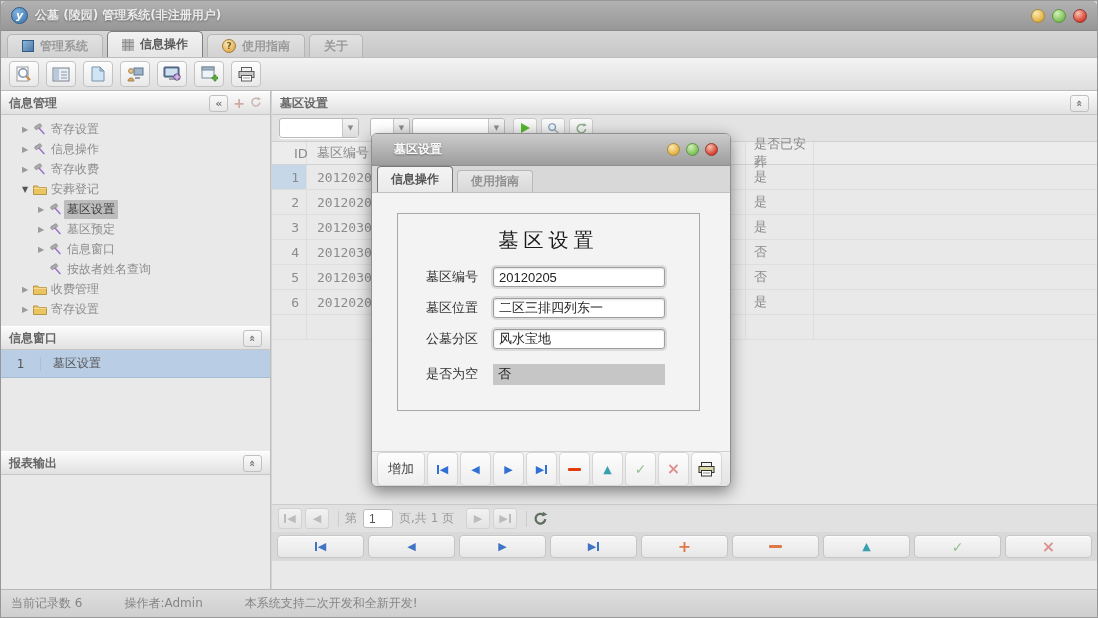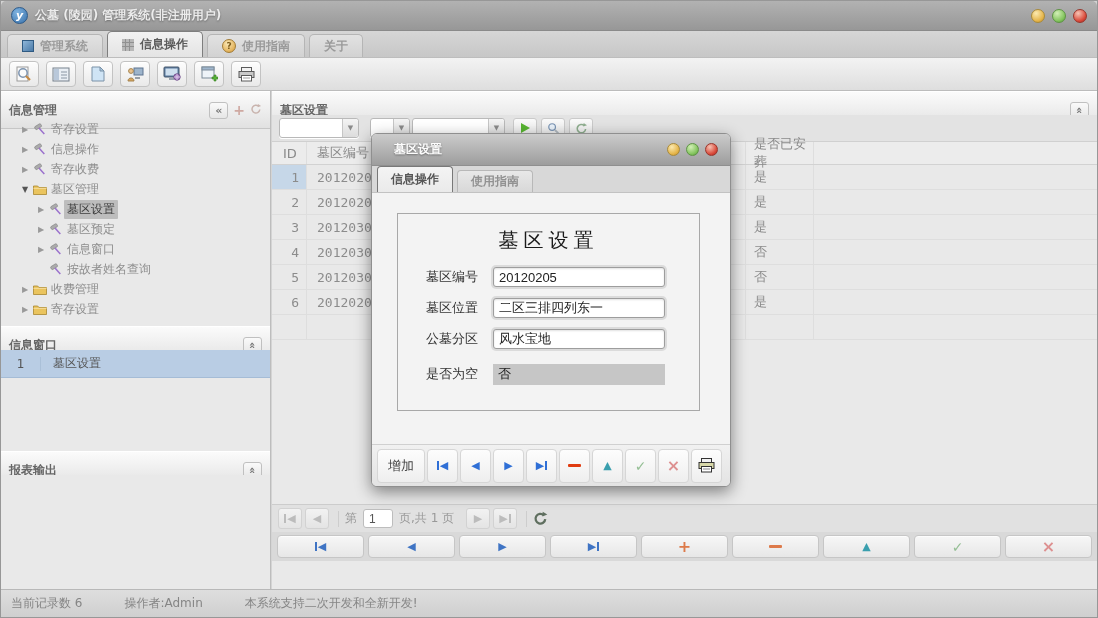--- a/index.html
+++ b/index.html
@@ -47,21 +47,21 @@
   .toolbar { position:absolute; top:57px; left:0; right:0; height:33px;
     background:linear-gradient(#f3f3f3,#dedede); border-bottom:1px solid #bcbcbc;
     display:flex; align-items:center; gap:7px; padding:0 8px; }
   .tbtn { width:30px; height:26px; border:1px solid #c3c3c3; border-radius:4px;
     background:linear-gradient(#fdfdfd,#e9e9e9); display:flex; align-items:center; justify-content:center; cursor:pointer;
     box-shadow:0 1px 0 rgba(255,255,255,.8) inset; }
 
   
   .sidebar { position:absolute; top:90px; left:0; width:270px; bottom:28px;
     background:#e9e9e9; border-right:1px solid #bdbdbd; }
-  .phead { height:38px; background:linear-gradient(#fbfbfb,#e1e1e1);
+  .phead { height:24px; background:linear-gradient(#fbfbfb,#e1e1e1);
     border-top:1px solid #fff; border-bottom:1px solid #c6c6c6;
     display:flex; align-items:center; padding:0 8px; font-size:12px; font-weight:bold; color:#666; }
   .phead-btn { width:19px; height:17px; border:1px solid #c0c0c0; border-radius:3px;
     background:linear-gradient(#fafafa,#e6e6e6); color:#777; font-size:11px; font-weight:bold;
     display:flex; align-items:center; justify-content:center; cursor:pointer; }
   .rot90 { transform:rotate(90deg); display:inline-block; }
   .pale { color:#cfa9a2; font-size:14px; font-weight:bold; margin-left:5px; cursor:pointer; }
   .tree { position:absolute; top:23px; left:0; right:0; height:212px; padding-top:5px; overflow:hidden; }
   .tree-item { height:20px; display:flex; align-items:center; font-size:12px; color:#8d8d8d; cursor:pointer; }
   .ti-arrow { width:12px; text-align:center; font-size:8px; color:#9a9a9a; margin-left:18px; flex:none; }
@@ -91,21 +91,21 @@
     border-radius:0 3px 3px 0; color:#8a8a8a; font-size:7px; display:flex; align-items:center; justify-content:center; }
   .fbtn { width:24px; height:21px; border:1px solid #cacaca; border-radius:3px;
     background:linear-gradient(#fafafa,#e8e8e8); display:flex; align-items:center; justify-content:center;
     margin-left:4px; cursor:pointer; }
   .play-tri { width:0; height:0; border-left:9px solid #58b531; border-top:5px solid transparent; border-bottom:5px solid transparent; }
 
   .grid { position:absolute; top:51px; left:0; right:0; bottom:85px; background:#e9e9e9; font-size:13px; }
   .grid-row { display:flex; height:25px; align-items:center; color:#8c8c8c; border-bottom:1px solid #dedede; }
   .grid-head { height:23px; background:#ececec; border-bottom:1px solid #d2d2d2; color:#8a8a8a; }
   .c-id { width:35px; text-align:right; padding-right:7px; border-right:1px solid #dedede; height:100%; display:flex; align-items:center; justify-content:flex-end; font-family:"DejaVu Sans Mono","Liberation Mono",monospace; }
-  .grid-head .c-id { justify-content:flex-start; padding-left:11px; font-family:inherit; }
+  .grid-head .c-id { justify-content:flex-start; padding-left:22px; font-family:inherit; }
   .c-code { width:439px; padding-left:10px; border-right:1px solid #dedede; height:100%; display:flex; align-items:center; font-family:"DejaVu Sans Mono","Liberation Mono",monospace; }
   .grid-head .c-code { font-family:inherit; }
   .c-buried { width:68px; padding-left:8px; border-right:1px solid #dedede; height:100%; display:flex; align-items:center; }
   .sel-cell { background:#c6d7e8; }
 
   .pagebar { position:absolute; bottom:57px; left:0; right:0; height:28px; background:#e1e1e1;
     border-top:1px solid #cccccc; display:flex; align-items:center; padding-left:6px; font-size:12px; color:#999; }
   .pg-btn { width:24px; height:21px; border:1px solid #d2d2d2; border-radius:3px; background:linear-gradient(#f2f2f2,#e4e4e4);
     display:flex; align-items:center; justify-content:center; color:#bcbcbc; margin-right:3px; cursor:pointer; }
   .pg-sep { width:1px; height:16px; background:#cdcdcd; margin:0 6px; }
@@ -148,21 +148,21 @@
   .dtab.active { height:26px; background:linear-gradient(#f4f4f4,#eaeaea); border-color:#787878; color:#555; }
   .dlg-body { position:absolute; top:60px; bottom:42px; left:0; right:0; background:#f3f3f3; }
   .frame { position:absolute; left:25px; top:19px; width:303px; height:198px; border:1px solid #a8a8a8; }
   .frame-title { text-align:center; font-size:20px; color:#1a1a1a; letter-spacing:5px; margin-top:13px; margin-bottom:12px; }
   .frow { display:flex; align-items:center; margin:0 0 9px 28px; height:22px; }
   .flabel { width:67px; font-size:13px; color:#333; flex:none; }
   .finput { width:172px; height:20px; border:1px solid #9d9d9d; border-radius:3px; background:#fff;
     font-size:13px; color:#222; padding:0 5px; box-shadow:inset 0 1px 2px rgba(0,0,0,.12), 0 0 0 2px rgba(190,190,190,.45); }
   .fstatic { width:172px; height:21px; background:#c6c6c6; font-size:13px; color:#222;
     display:flex; align-items:center; padding-left:5px; }
-  .dlg-btns { position:absolute; bottom:0; left:0; right:0; height:42px;
+  .dlg-btns { position:absolute; bottom:0; left:0; right:0; height:35px;
     background:linear-gradient(#f1f1f1,#e3e3e3); border-top:1px solid #d0d0d0; border-radius:0 0 5px 5px;
     display:flex; align-items:center; padding:0 5px; gap:2px; }
   .dbtn { height:34px; width:31px; border:1px solid #d6d6d6; border-radius:4px;
     background:linear-gradient(#fdfdfd,#eeeeee); display:flex; align-items:center; justify-content:center;
     cursor:pointer; }
   .dbtn-add { width:48px; font-size:13px; color:#444; }
   .dbtn .minus-bar { background:#e03c10; }
   .dblue { color:#2f6fd6; }
 </style>
 </head>
@@ -300,21 +300,21 @@
       <span class="ti-label">寄存收费</span>
     </div>
     <div class="tree-item">
       <span class="ti-arrow open" style="margin-left:18px">▼</span>
       <span class="ti-icon">
           <svg width="14" height="11" viewBox="0 0 14 11">
             <path d="M0.5 2 h4.2 l1.3 1.6 h7.5 v6.9 h-13 z" fill="#eac45e" stroke="#a8862e" stroke-width="0.8"></path>
             <path d="M0.5 4.4 h13" stroke="#f6dd9a" stroke-width="1"></path>
           </svg>
         </span>
-      <span class="ti-label">墓区管理</span>
+      <span class="ti-label">安葬登记</span>
     </div>
     <div class="tree-item lvl2">
       <span class="ti-arrow">▶</span>
       <span class="ti-icon">
           <svg width="12" height="12" viewBox="0 0 12 12">
             <rect x="0.5" y="2" width="7" height="3.4" rx="1" transform="rotate(-32 4 3.5)" fill="#ababab" stroke="#828282" stroke-width="0.6"></rect>
             <line x1="5" y1="5" x2="10.3" y2="11" stroke="#9a70cc" stroke-width="1.5"></line>
           </svg>
         </span>
       <span class="ti-label selected">墓区设置</span>

